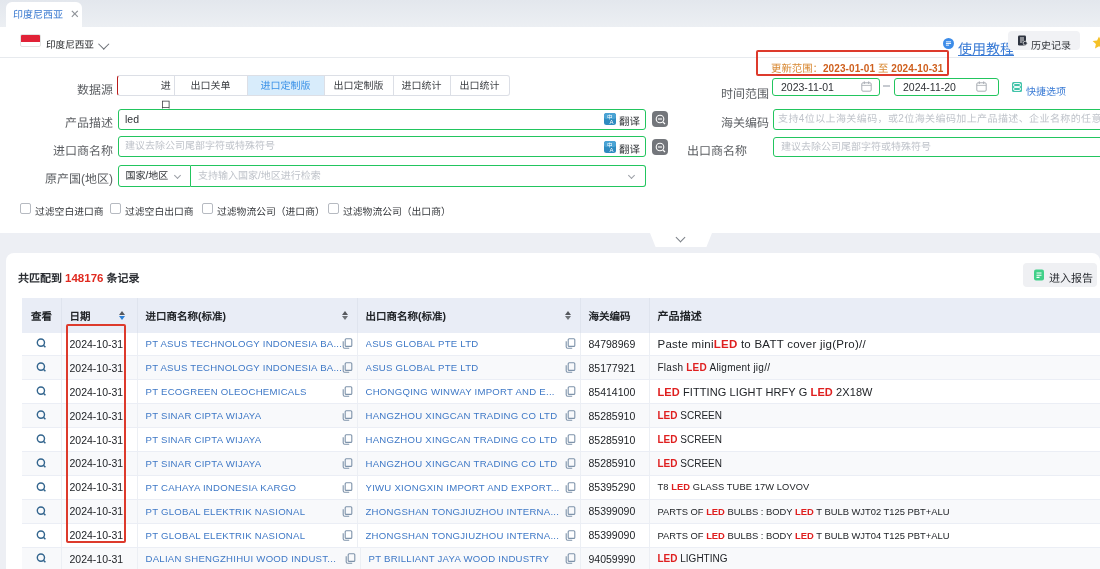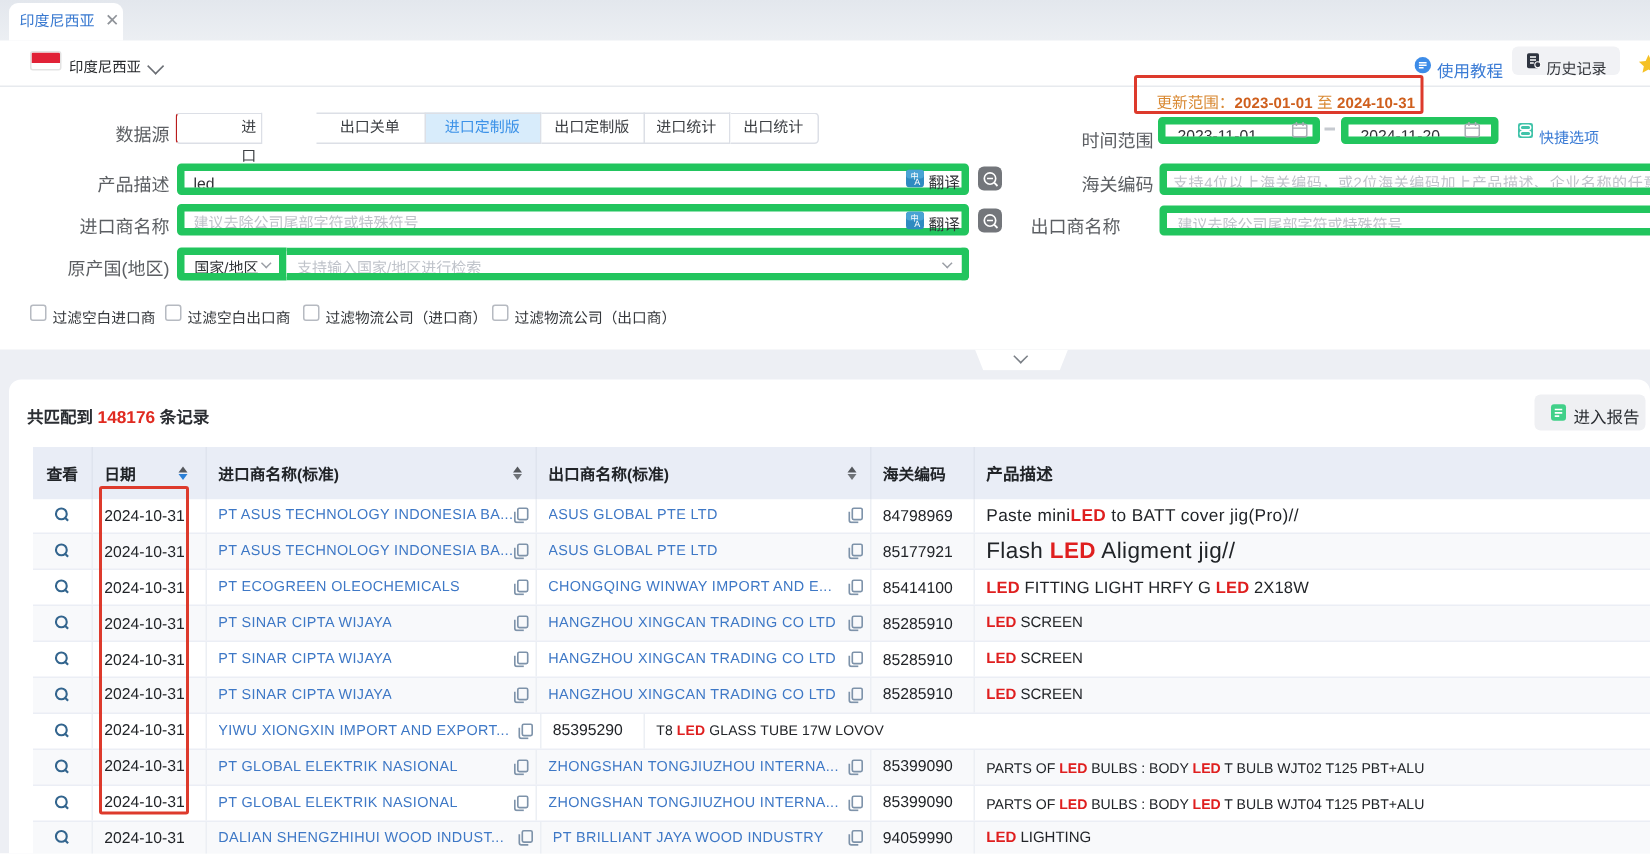--- a/index.html
+++ b/index.html
@@ -20,21 +20,21 @@
 #cchev { left:100px; top:39.5px; width:7.5px; height:7.5px; border-width:1.2px; border-color:#6a6e74; }
 #divider1 { left:0; top:57px; width:1100px; height:1px; background:#e7eaee; }
 
 
 #redbox1 { left:756px; top:50px; width:193px; height:26px; border:2.5px solid #dd3a2c; border-radius:2px; z-index:50; }
 #updrange { left:771px; top:59.5px; font-size:10.4px; color:#d98a35; z-index:51; letter-spacing:0; }
 #updrange b { color:#cf5f1d; font-size:10px; letter-spacing:0.1px; }
 
 
 .flabel { font-size:12px; color:#5c5f63; text-align:right; }
-.inp { position:absolute; border:5px solid #22c55e; border-radius:3px; background:#fff; font-size:10px; color:#2f3236; white-space:nowrap; overflow:hidden; }
+.inp { position:absolute; border:1px solid #22c55e; border-radius:3px; background:#fff; font-size:10px; color:#2f3236; white-space:nowrap; overflow:hidden; }
 .ph { color:#bfc3ca; }
 
 
 #segs { left:117px; top:74.5px; height:21.5px; display:flex; }
 .seg { border:1px solid #dcdfe6; border-left:none; background:#fff; font-size:10px; color:#3c3f43; text-align:center; line-height:19.5px; height:21.5px; }
 .seg:first-child { border-left:1px solid #b91c1c; border-radius:3px 0 0 3px;padding-left:40px; }
 .seg:last-child { border-radius:0 3px 3px 0; }
 .seg.on { background:#d8ecfb; color:#3c92e8; border-color:#dcdfe6; }
 
 
@@ -86,40 +86,40 @@
 <div class="abs" id="flag">
     <div class="r"></div>
   </div>
 <div class="abs" id="cname">印度尼西亚</div>
 <div class="abs chev" id="cchev"></div>
 
 <svg class="abs" style="left:943px;top:38px;" width="11" height="11" viewBox="0 0 12 12">
     <circle cx="6" cy="6" r="6" fill="#3d8ce8"></circle>
     <path d="M3.2 4.2 h5.6 M3.2 6 h5.6 M3.2 7.8 h3.4" stroke="#fff" stroke-width="1" fill="none"></path>
   </svg>
-<div class="abs" style="left:958px;top:38px;font-size:11px;color:#3a7bd5;">使用教程</div>
+<div class="abs" style="left:958px;top:38px;font-size:14px;color:#3a7bd5;text-decoration:underline;">使用教程</div>
 <div class="abs" style="left:1008px;top:31px;width:72px;height:19px;background:#f1f2f5;border-radius:4px;"></div>
 <svg class="abs" style="left:1017px;top:35px;" width="11" height="11" viewBox="0 0 11 11">
     <rect x="1" y="0.5" width="8" height="10" rx="1.2" fill="#2e3440"></rect>
     <path d="M3 3 h4 M3 5 h4 M3 7 h2.5" stroke="#fff" stroke-width="0.9"></path>
     <circle cx="8.2" cy="8.2" r="2" fill="#2e3440" stroke="#fff" stroke-width="0.7"></circle>
   </svg>
 <div class="abs" style="left:1031px;top:36.5px;font-size:10px;color:#33363b;">历史记录</div>
 <svg class="abs" style="left:1092px;top:36px;" width="14" height="14" viewBox="0 0 14 14">
     <path d="M7 0.5 L8.9 4.6 L13.4 5.1 L10.1 8.1 L11 12.5 L7 10.3 L3 12.5 L3.9 8.1 L0.6 5.1 L5.1 4.6 Z" fill="#f5c126"></path>
   </svg>
 <div class="abs" id="divider1"></div>
 
 <div class="abs" id="redbox1"></div>
 <div class="abs" id="updrange">更新范围：<b>2023-01-01</b> 至 <b>2024-10-31</b></div>
 
 <div class="abs flabel" style="left:40px;top:80px;width:73px;">数据源</div>
 <div class="abs" id="segs">
   <div class="seg" style="width:57.5px;">进口关单</div>
-  <div class="seg" style="width:73px;margin-left:36px;">出口关单</div>
+  <div class="seg" style="width:73px;">出口关单</div>
   <div class="seg on" style="width:77px;">进口定制版</div>
   <div class="seg" style="width:69px;">出口定制版</div>
   <div class="seg" style="width:57px;">进口统计</div>
   <div class="seg" style="width:59px;">出口统计</div>
 </div>
 
 <div class="abs flabel" style="left:40px;top:113px;width:73px;">产品描述</div>
 <div class="abs inp" style="left:118px;top:109px;width:528px;height:20.5px;line-height:18.5px;padding-left:6px;font-size:10.5px;">led</div>
 
 <svg class="abs" style="left:604px;top:113px;" width="12" height="12" viewBox="0 0 12 12">
@@ -273,21 +273,21 @@
         </div>
         <div class="tc c4">
           <span class="blue" style="overflow:hidden;white-space:nowrap;">ASUS GLOBAL PTE LTD</span>
           <svg class="cicon" width="11" height="11" viewBox="0 0 11 11">
             <rect x="3.2" y="0.8" width="6.6" height="7.6" rx="1" fill="none" stroke="#7e93aa" stroke-width="1.1"></rect>
             <path d="M1.2 3.2 v5.6 a1.4 1.4 0 0 0 1.4 1.4 h4.6" fill="none" stroke="#7e93aa" stroke-width="1.1"></path>
           </svg>
         </div>
         <div class="tc c5">85177921</div>
         <div class="tc c6">
-          <span style="font-size:15px;letter-spacing:0.25px;">Flash <span class="led">LED</span> Aligment jig//</span>
+          <span style="font-size:10px;letter-spacing:0.25px;">Flash <span class="led">LED</span> Aligment jig//</span>
         </div>
       </div>
       <div class="trow">
         <div class="tc c1">
           <svg width="11" height="11" viewBox="0 0 11 11">
             <circle cx="4.9" cy="4.6" r="3.6" fill="none" stroke="#33658e" stroke-width="1.4"></circle>
             <line x1="7.4" y1="7.2" x2="9.4" y2="9.2" stroke="#33658e" stroke-width="1.5"></line>
           </svg>
         </div>
         <div class="tc c2">2024-10-31</div>
@@ -392,20 +392,27 @@
         </div>
       </div>
       <div class="trow">
         <div class="tc c1">
           <svg width="11" height="11" viewBox="0 0 11 11">
             <circle cx="4.9" cy="4.6" r="3.6" fill="none" stroke="#33658e" stroke-width="1.4"></circle>
             <line x1="7.4" y1="7.2" x2="9.4" y2="9.2" stroke="#33658e" stroke-width="1.5"></line>
           </svg>
         </div>
         <div class="tc c2">2024-10-31</div>
+        <div class="tc c3">
+          <span class="blue" style="overflow:hidden;white-space:nowrap;">PT CAHAYA INDONESIA KARGO</span>
+          <svg class="cicon" width="11" height="11" viewBox="0 0 11 11">
+            <rect x="3.2" y="0.8" width="6.6" height="7.6" rx="1" fill="none" stroke="#7e93aa" stroke-width="1.1"></rect>
+            <path d="M1.2 3.2 v5.6 a1.4 1.4 0 0 0 1.4 1.4 h4.6" fill="none" stroke="#7e93aa" stroke-width="1.1"></path>
+          </svg>
+        </div>
         <div class="tc c4">
           <span class="blue" style="overflow:hidden;white-space:nowrap;">YIWU XIONGXIN IMPORT AND EXPORT...</span>
           <svg class="cicon" width="11" height="11" viewBox="0 0 11 11">
             <rect x="3.2" y="0.8" width="6.6" height="7.6" rx="1" fill="none" stroke="#7e93aa" stroke-width="1.1"></rect>
             <path d="M1.2 3.2 v5.6 a1.4 1.4 0 0 0 1.4 1.4 h4.6" fill="none" stroke="#7e93aa" stroke-width="1.1"></path>
           </svg>
         </div>
         <div class="tc c5">85395290</div>
         <div class="tc c6">
           <span style="font-size:9.3px;letter-spacing:0.1px;">T8 <span class="led">LED</span> GLASS TUBE 17W LOVOV</span>

